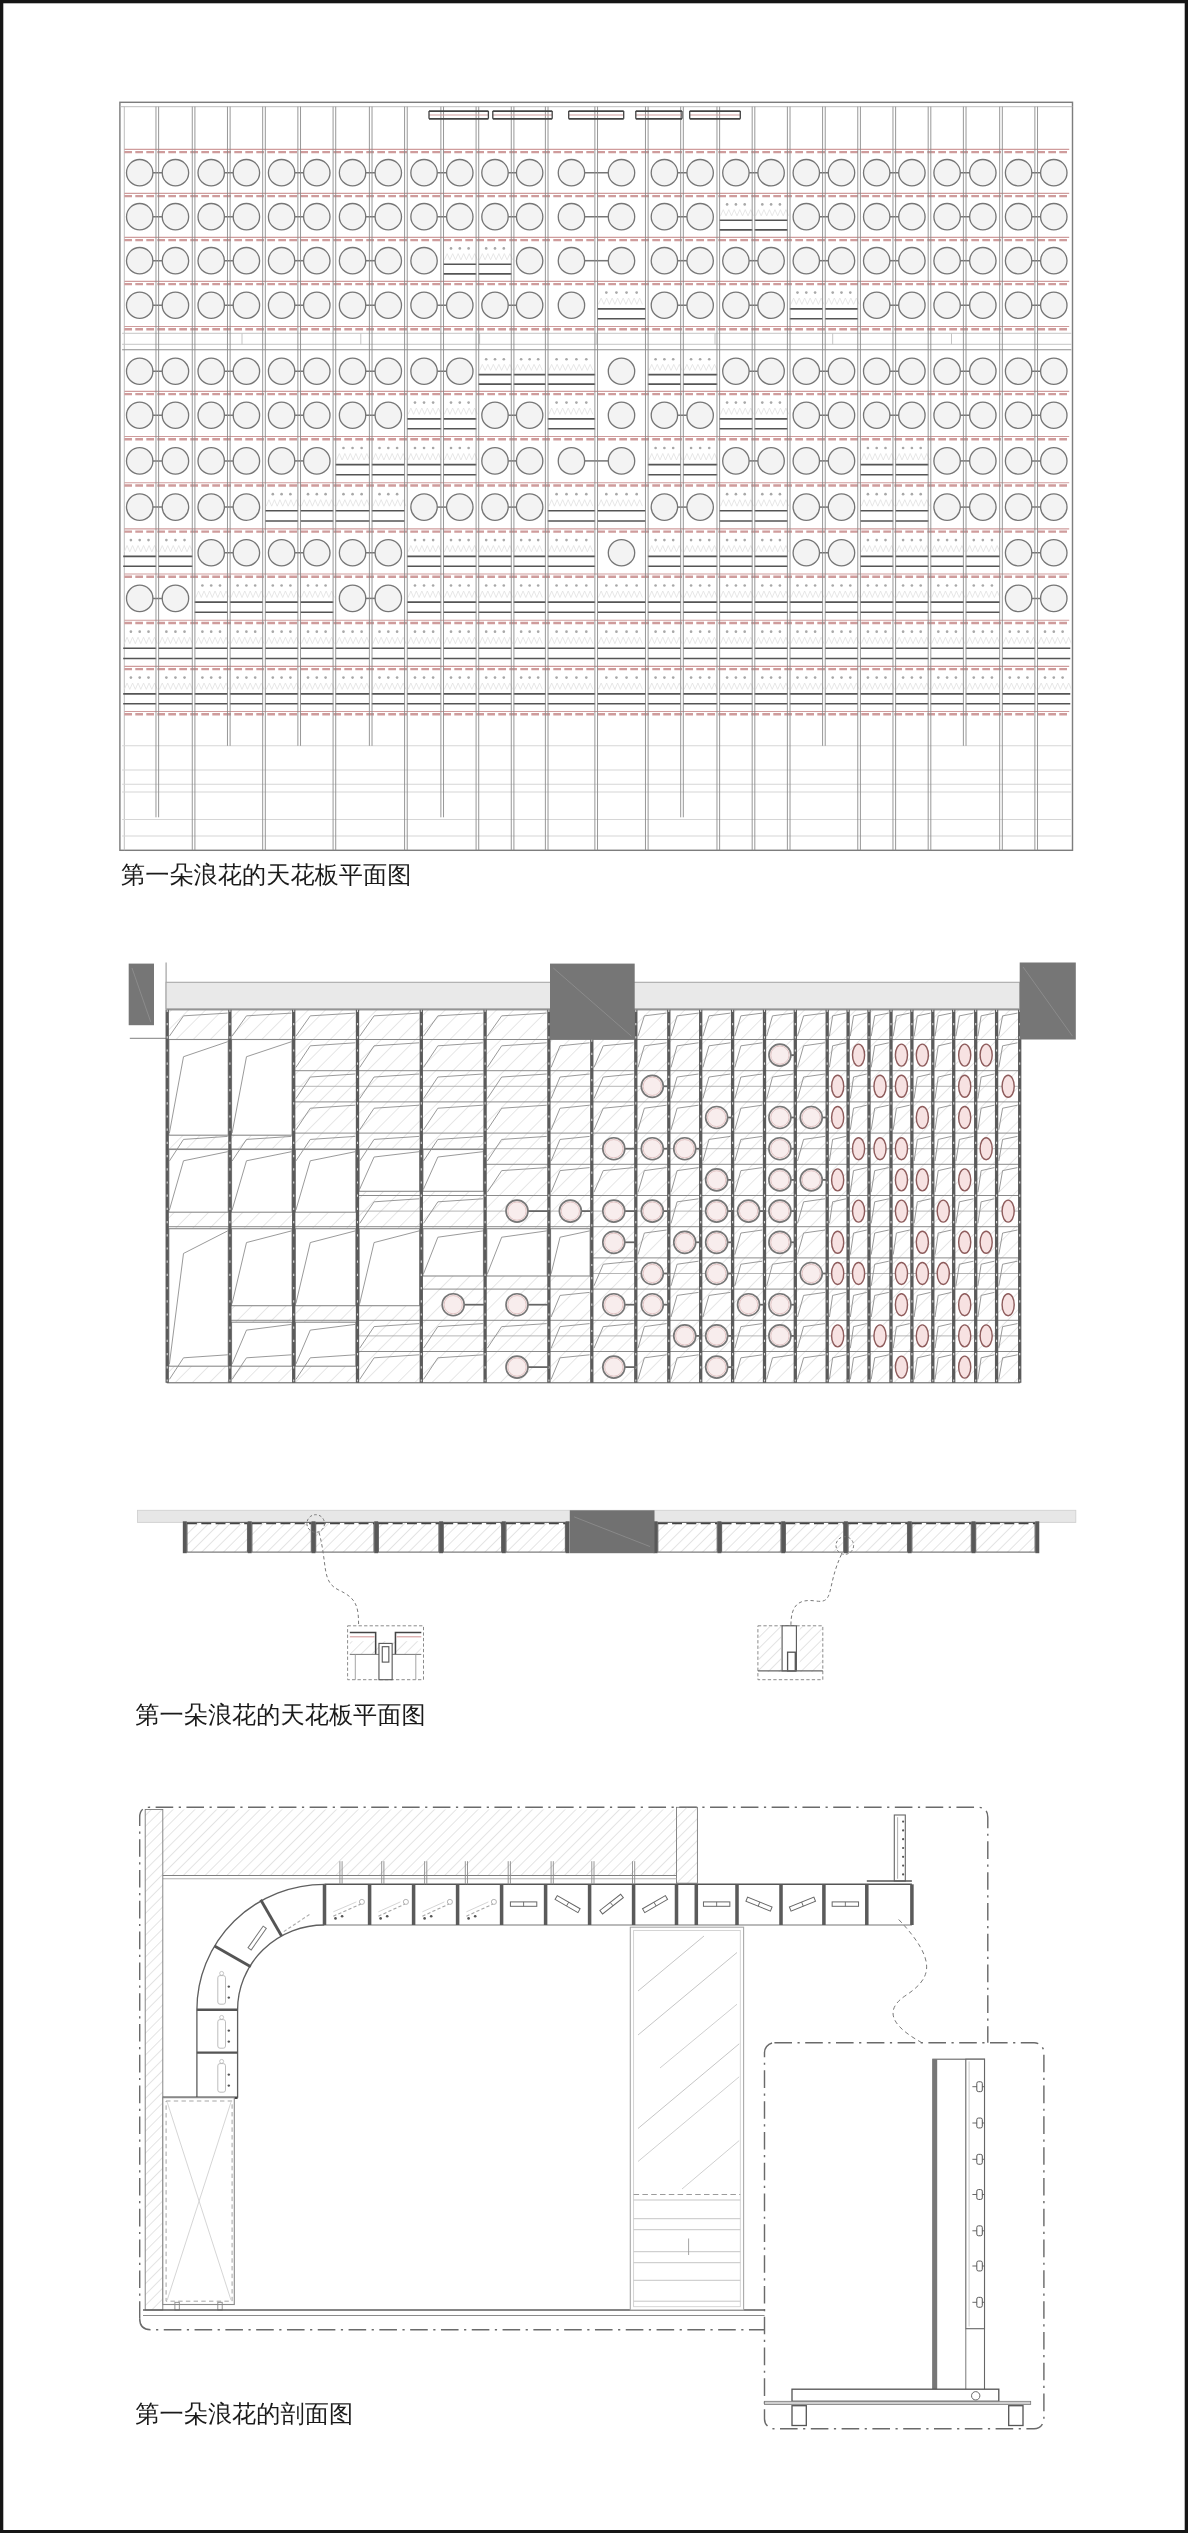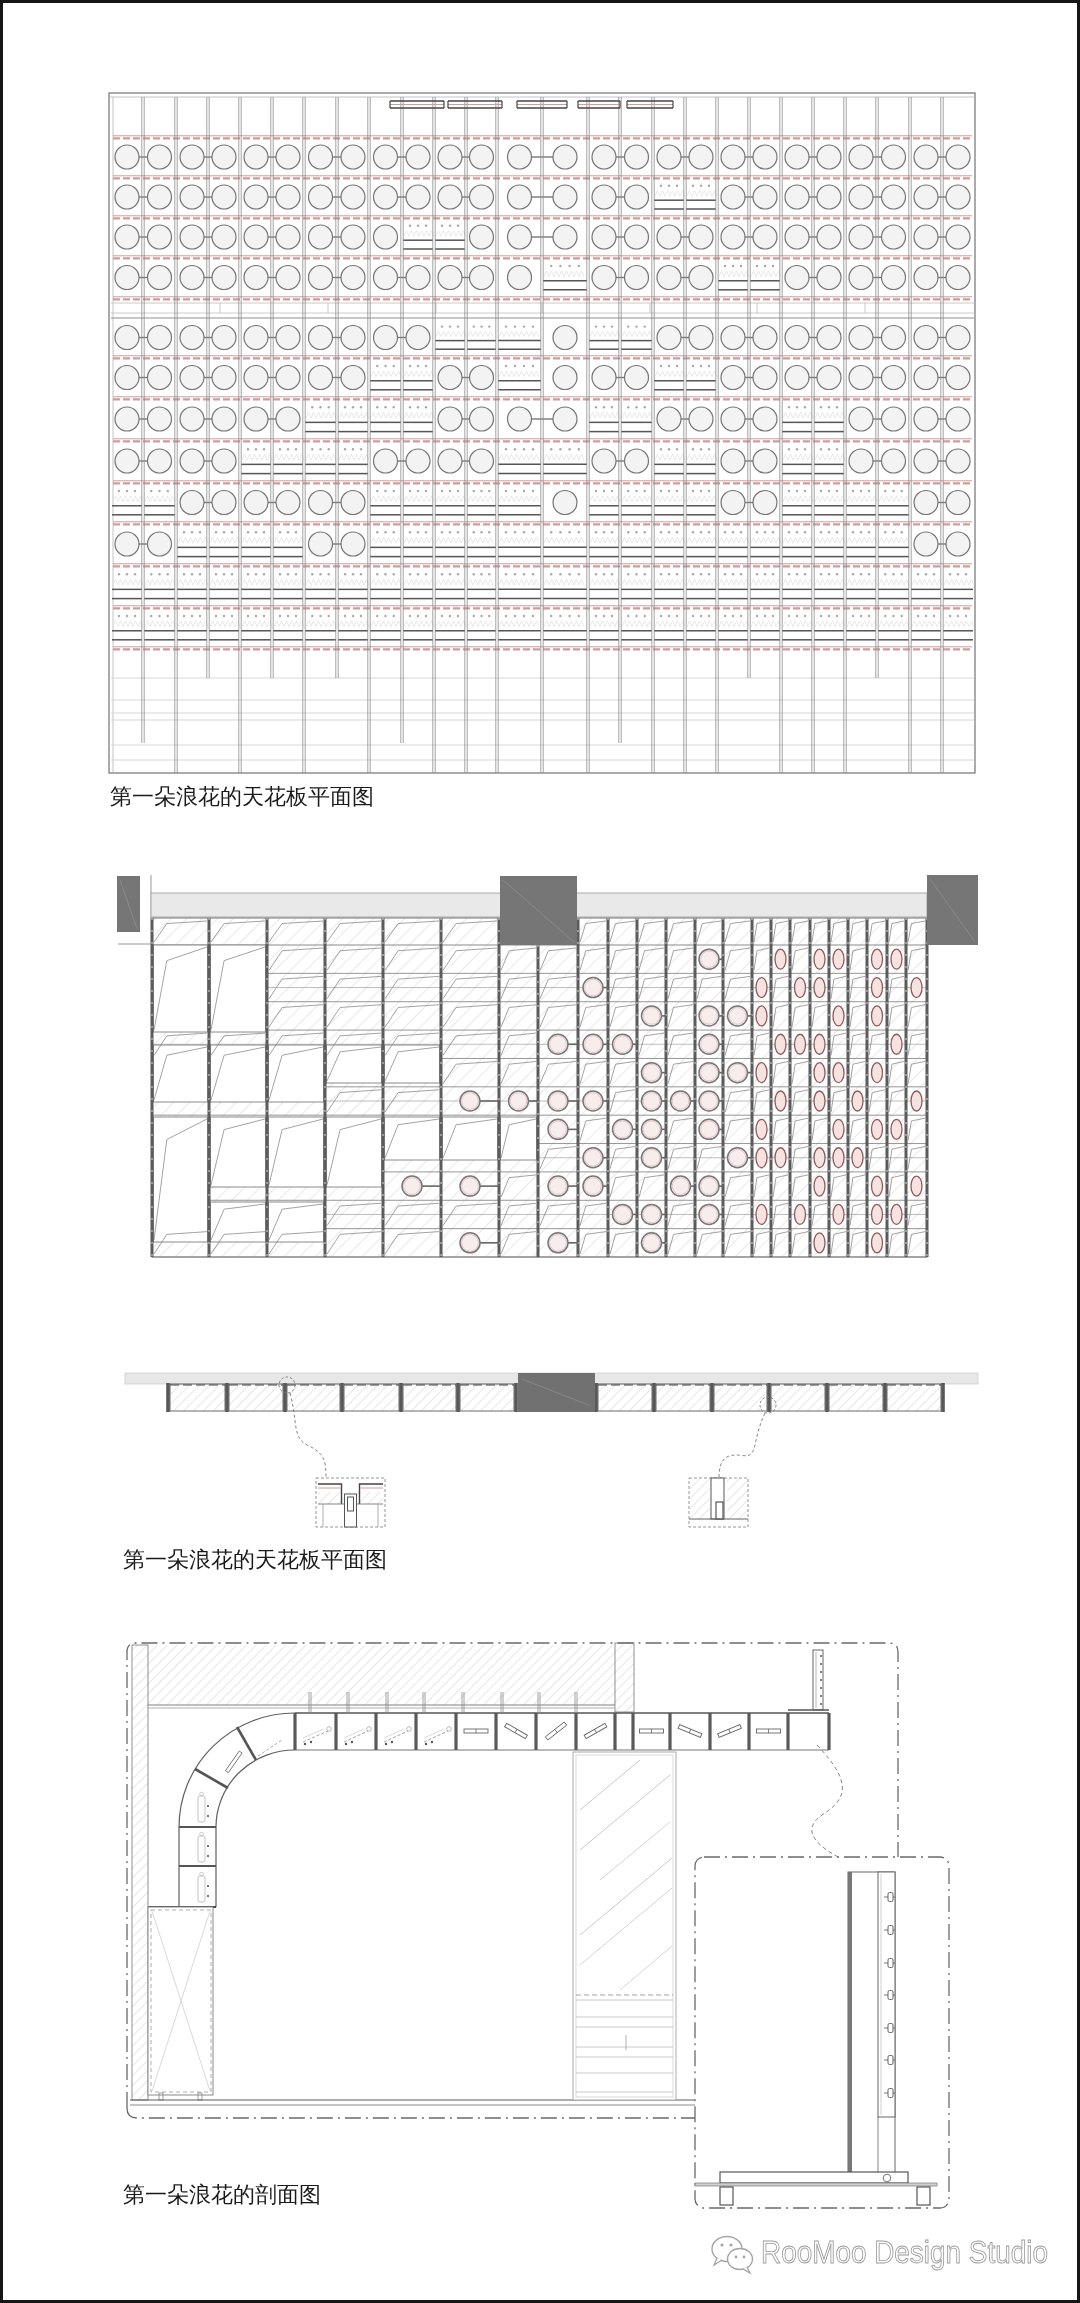--- a/index.html
+++ b/index.html
@@ -1868,26 +1868,13 @@
           <circle cx="821" cy="1696" r="1" fill="#555"></circle>
           <circle cx="821" cy="1704" r="1" fill="#555"></circle>
         </g>
     </g>
   </svg>
 
   <div id="cap-plan" class="caption">第一朵浪花的天花板平面图</div>
   <div id="cap-elev" class="caption">第一朵浪花的天花板平面图</div>
   <div id="cap-sect" class="caption">第一朵浪花的剖面图</div>
 
-  <div id="watermark">
-    <svg class="wm-icon" width="48" height="44" viewBox="0 0 48 44">
-      <ellipse cx="18" cy="17" rx="15" ry="12.5" fill="#fff" stroke="#a5a5a5" stroke-width="1.4"></ellipse>
-      <path d="M8 26 L5 33 L13 28" fill="#fff" stroke="#a5a5a5" stroke-width="1.3"></path>
-      <circle cx="13" cy="13" r="1.6" fill="#a5a5a5"></circle>
-      <circle cx="22" cy="13" r="1.6" fill="#a5a5a5"></circle>
-      <ellipse cx="31" cy="27" rx="12.5" ry="10.5" fill="#fff" stroke="#a5a5a5" stroke-width="1.4"></ellipse>
-      <path d="M38 35 L41 41 L34 37" fill="#fff" stroke="#a5a5a5" stroke-width="1.3"></path>
-      <circle cx="27" cy="25" r="1.4" fill="#a5a5a5"></circle>
-      <circle cx="35" cy="25" r="1.4" fill="#a5a5a5"></circle>
-    </svg>
-    <div class="wm-text">RooMoo Design Studio</div>
-  </div>
 </div>
 
 </body></html>

